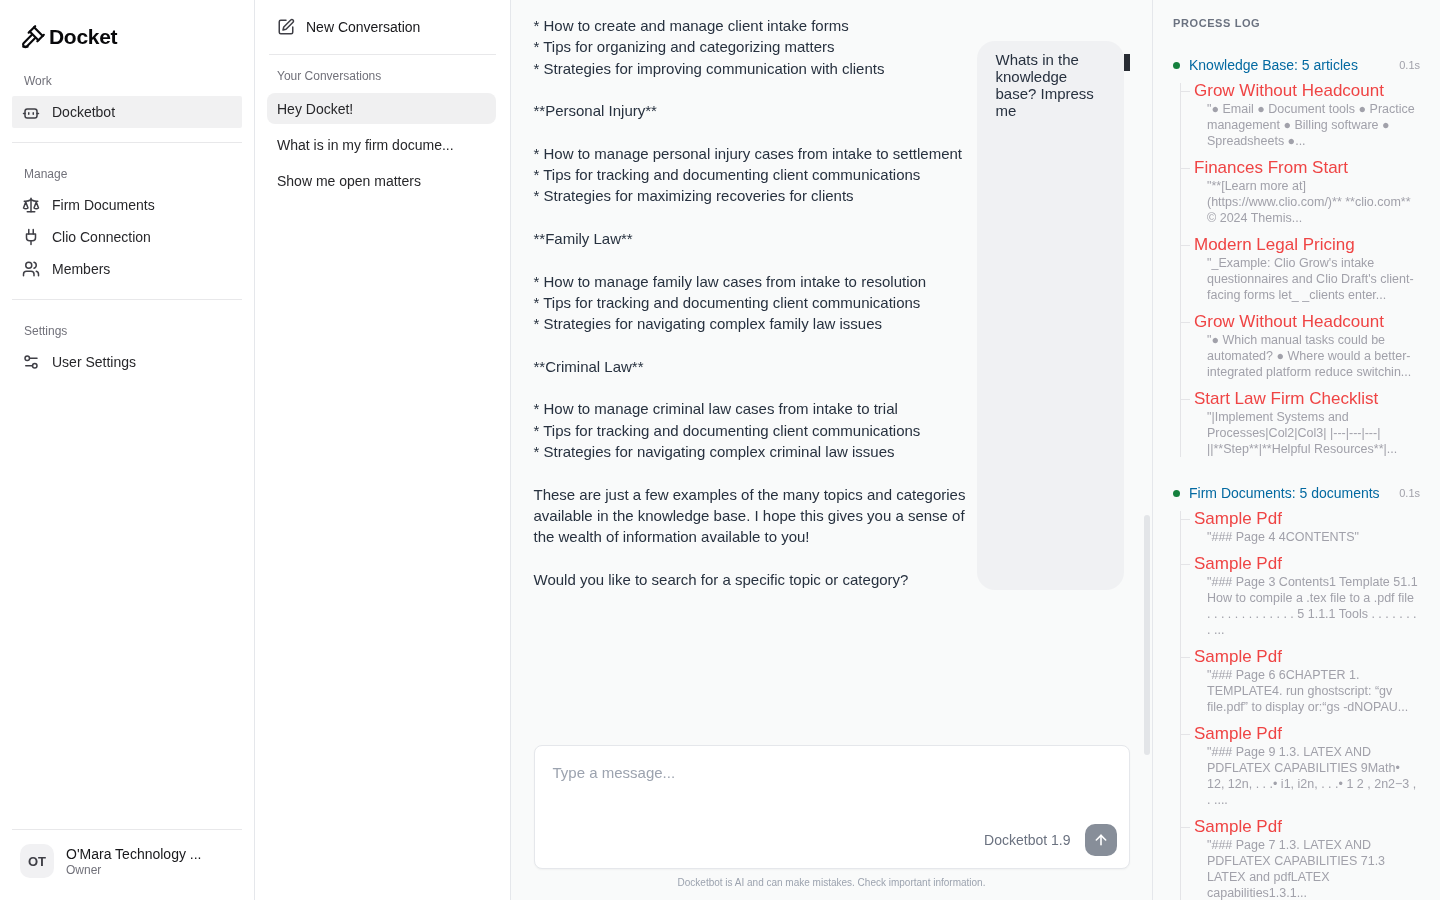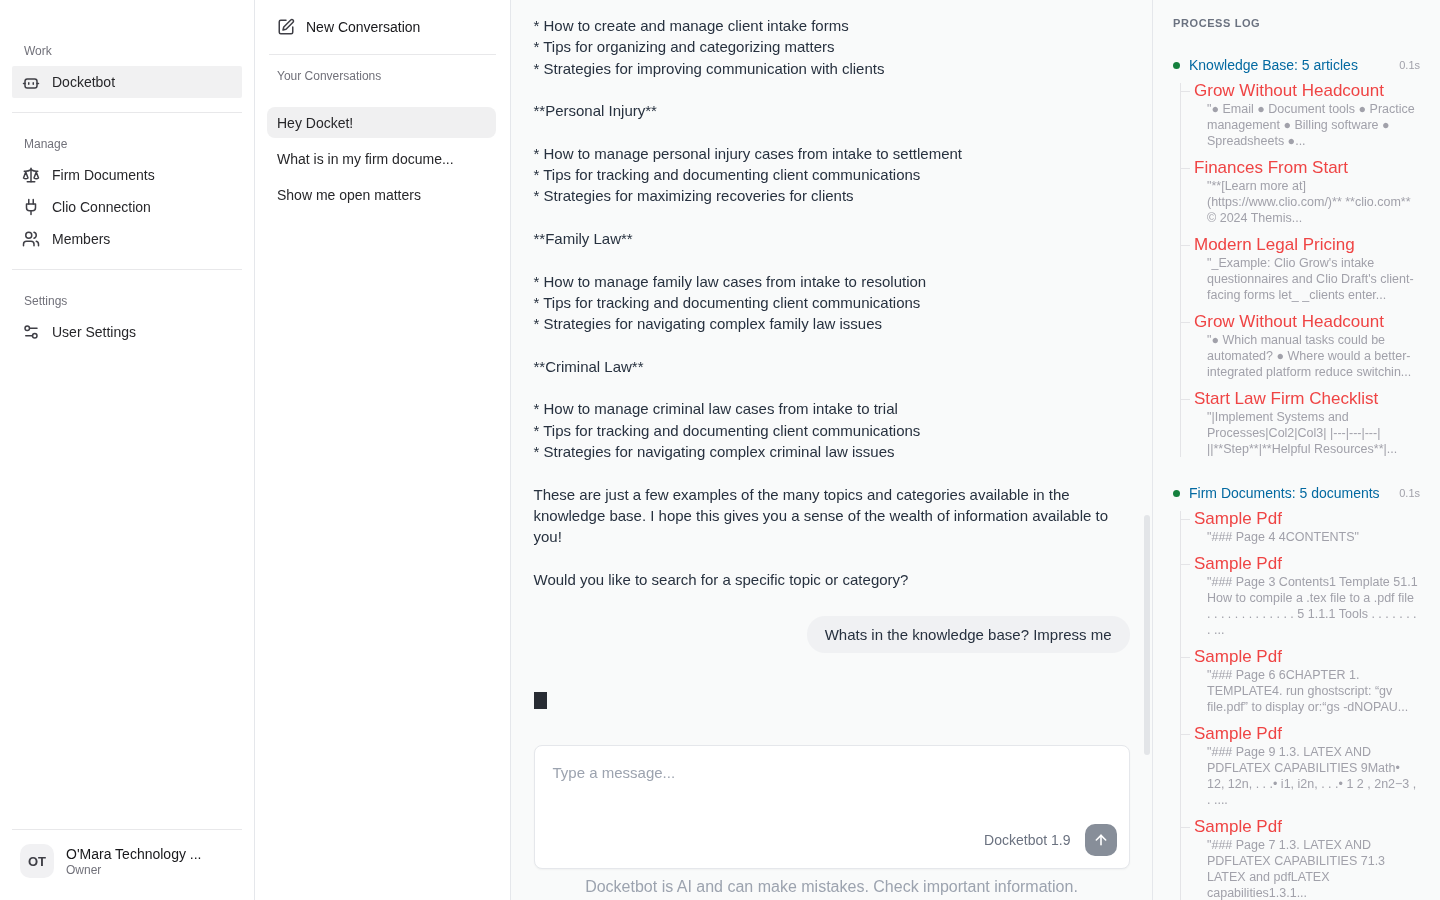--- a/index.html
+++ b/index.html
@@ -47,35 +47,35 @@
     background: #fff; border-right: 1px solid #e5e7eb; padding: 12px 14px 12px 12px;
   }
   .new-convo {
     display: flex; align-items: center; gap: 11px; padding: 6px 10px;
     font-size: 14px; color: #18181b; cursor: pointer; border-radius: 8px;
     background: transparent; border: none; width: 100%; text-align: left;
     font-family: inherit;
   }
   .new-convo .icon { color: #3f3f46; display: flex; }
   .convo-divider { height: 1px; background: #e8e8ea; margin: 12px 0 0 2px; }
-  .convo-section-label { font-size: 12px; color: #71717a; padding: 0 10px; margin: 14px 0 24px 0; }
+  .convo-section-label { font-size: 12px; color: #71717a; padding: 0 10px; margin: 14px 0 10px 0; }
   .convo-item {
     height: 31px; display: flex; align-items: center; padding: 0 10px;
     border-radius: 8px; font-size: 14px; color: #27272a; cursor: pointer;
     margin-bottom: 5px; white-space: nowrap; overflow: hidden;
   }
   .convo-item.active { background: #f0f0f1; }
 
   
   .chat {
     position: absolute; left: 511px; right: 288px; top: 0; bottom: 0;
     background: #f9fafa;
   }
   .chat-scroll { position: absolute; top: 0; left: 0; right: 0; bottom: 140px; overflow: hidden; }
-  .chat-content { width: 596px; margin: 0 auto; padding-top: 15px; display: flex; flex-direction: column; }
+  .chat-content { width: 596px; margin: 0 auto; padding-top: 15px; display: flex; flex-direction: row; }
   .assistant-msg {
     white-space: pre-wrap; font-size: 15px; line-height: 21.3px; color: #27313f;
   }
   .user-bubble {
     margin-left: auto; margin-top: 26px; background: #f0f1f3; border-radius: 18px;
     padding: 10px 18px; font-size: 15px; color: #27313f;
   }
   .typing-cursor {
     width: 13px; height: 17px; background: #282c33; margin-top: 39px;
   }
@@ -96,22 +96,22 @@
   .composer textarea::placeholder { color: #9ca3af; }
   .composer-footer {
     position: absolute; right: 12px; bottom: 12px; display: flex; align-items: center; gap: 14px;
   }
   .model-label { font-size: 14px; color: #6b7280; }
   .send-btn {
     width: 32px; height: 32px; border-radius: 10px; background: #878e99; border: none;
     display: flex; align-items: center; justify-content: center; cursor: pointer; color: #fff;
   }
   .disclaimer {
-    position: absolute; left: 0; right: 0; bottom: 4px; text-align: center;
-    font-size: 16px; color: #9ca3af;
+    position: absolute; left: 0; right: 0; bottom: 12px; text-align: center;
+    font-size: 10px; color: #9ca3af;
   }
 
   
   .plog {
     position: absolute; right: 0; top: 0; bottom: 0; width: 288px;
     background: #f9fafa; border-left: 1px solid #e5e7eb; padding: 17px 20px 17px 20px;
     overflow: hidden;
   }
   .plog-title { font-size: 11px; font-weight: 600; letter-spacing: 0.6px; color: #6b7280; }
   .plog-group { margin-top: 28px; }
@@ -126,20 +126,33 @@
   .plog-entry::before {
     content: ""; position: absolute; left: -13px; top: 8px; width: 9px; height: 1px; background: #e4e4e7;
   }
   .plog-entry-title { font-size: 17px; font-weight: 400; color: #ef4444; line-height: 16px; }
   .plog-entry-quote { font-size: 12.5px; color: #a1a1aa; line-height: 16px; margin: 2px 0 0 13px; }
 </style>
 </head>
 <body>
 
 <nav class="sidebar">
+  <div class="logo">
+    <span class="icon">
+      <svg width="26" height="26" viewBox="0 0 24 24" fill="none" stroke="#09090b" stroke-width="2" stroke-linecap="round" stroke-linejoin="round">
+          <path d="m14 13-7.5 7.5a2.12 2.12 0 0 1-3-3L11 10"></path>
+          <path d="m16 16 6-6"></path>
+          <path d="m8 8 6-6"></path>
+          <path d="m9 7 8 8"></path>
+          <path d="m21 11-8-8"></path>
+          <path d="M3 21h4"></path>
+        </svg>
+    </span>
+    <span class="logo-text">Docket</span>
+  </div>
 
   <div class="side-section-label">Work</div>
   <div class="side-item active">
     <span class="icon">
       <svg width="18" height="18" viewBox="0 0 24 24" fill="none" stroke="currentColor" stroke-width="2" stroke-linecap="round" stroke-linejoin="round">
           <rect width="16" height="12" x="4" y="8" rx="3"></rect>
           <path d="M2 14h2"></path>
           <path d="M20 14h2"></path>
           <path d="M15 13v2"></path>
           <path d="M9 13v2"></path>

